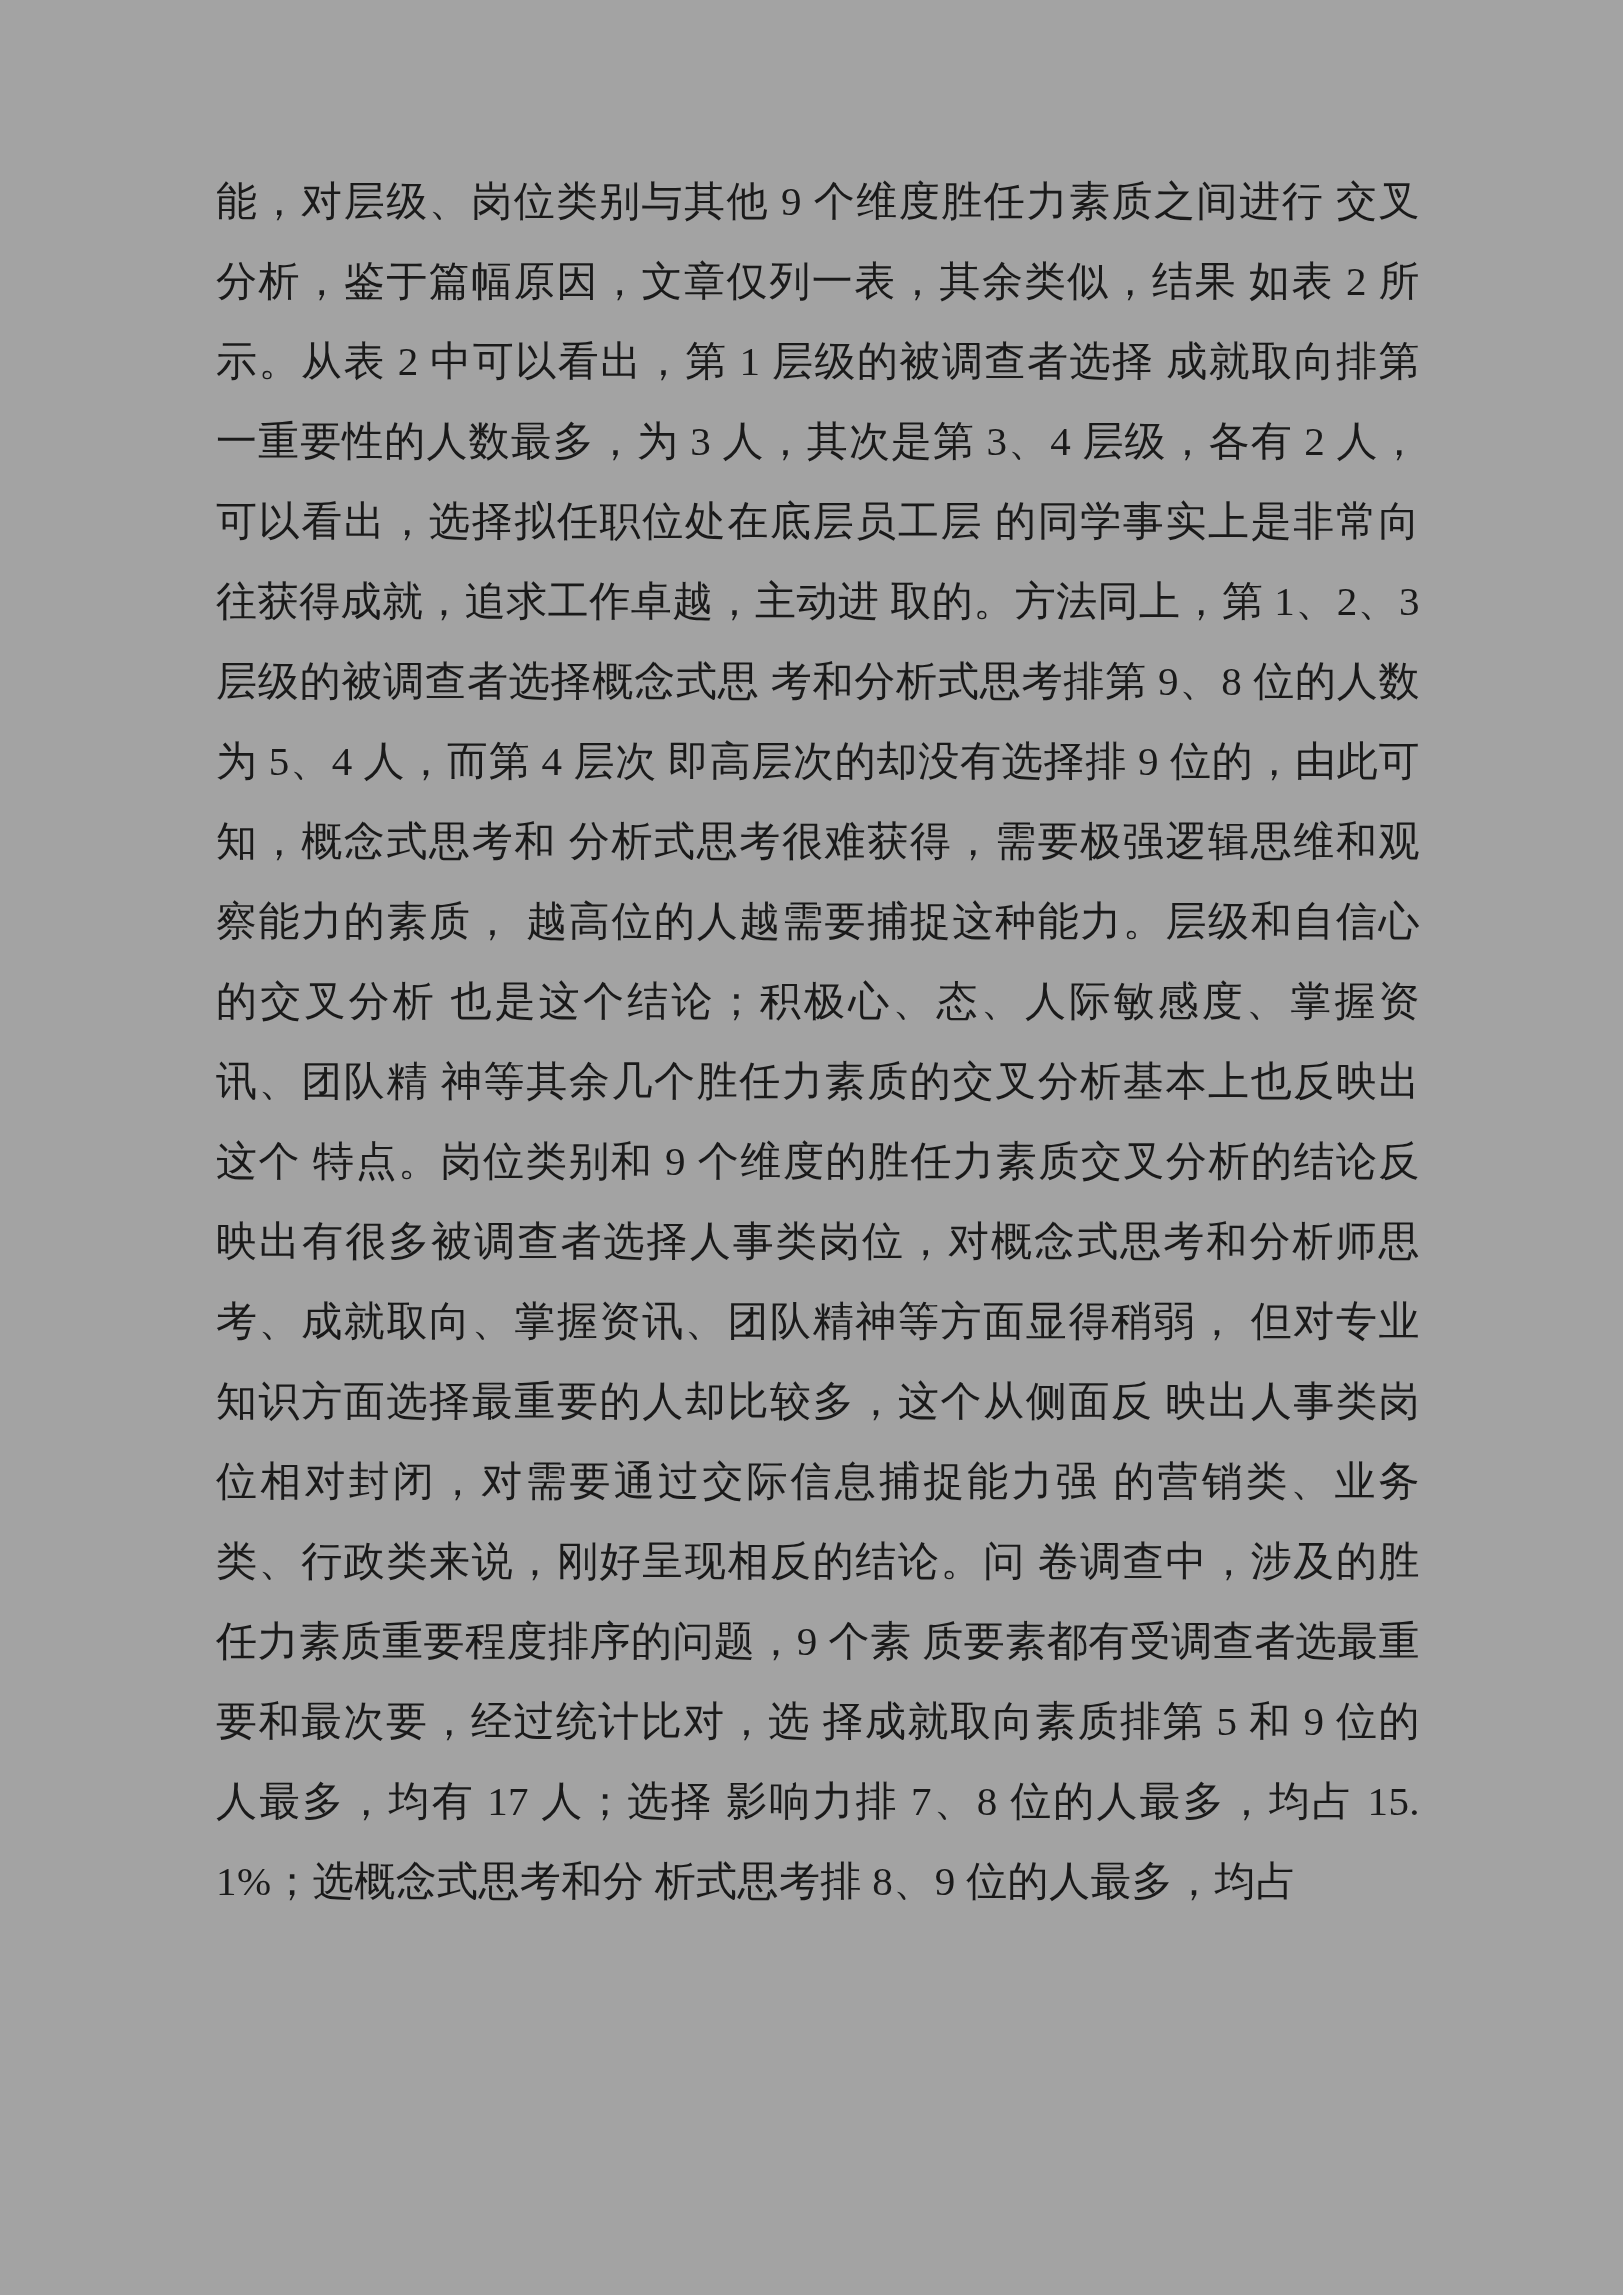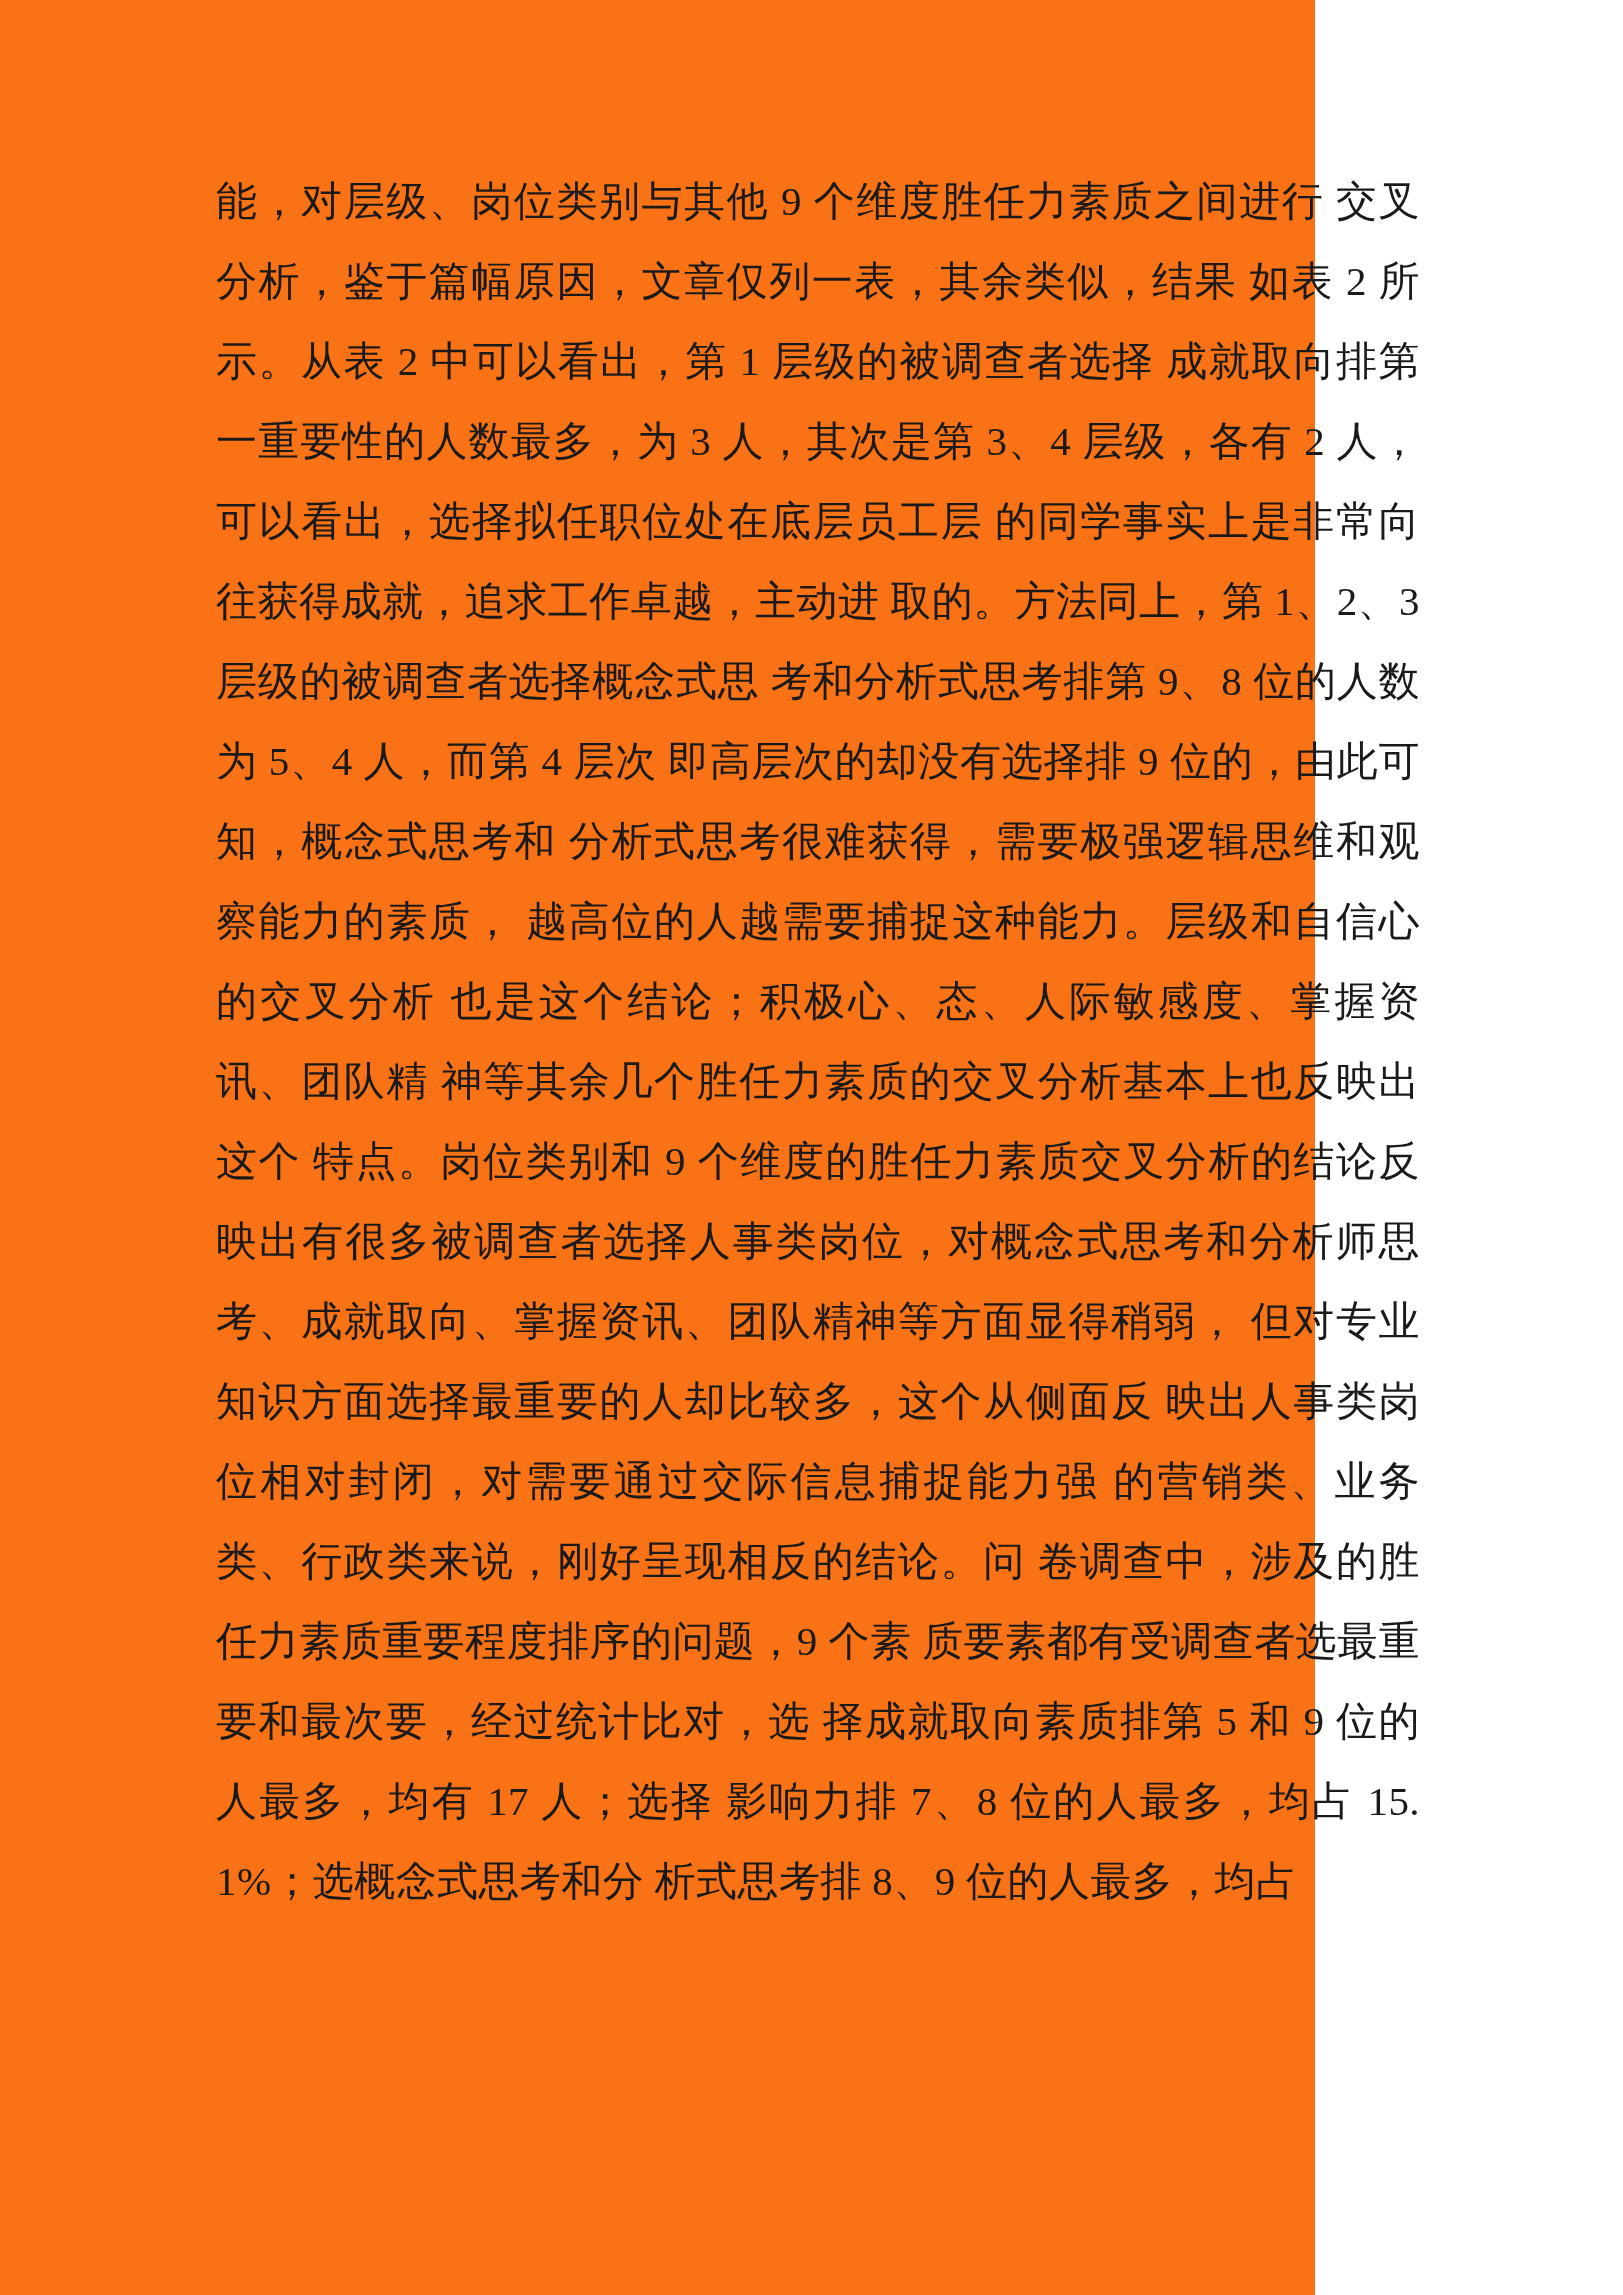--- a/index.html
+++ b/index.html
@@ -12,23 +12,23 @@
     height: 2295px;
     font-family: "Liberation Serif", "DejaVu Serif", serif;
     color: #000000;
     position: relative;
     overflow: hidden;
   }
   .page {
     position: absolute;
     top: 0;
     left: 0;
-    width: 1315px;
+    width: 1623px;
     height: 2295px;
-    background: #f97316;
+    background: #a3a3a3;
   }
   .page-body {
     position: absolute;
     top: 161px;
     left: 216px;
     width: 1204px;
   }
   .para {
     font-size: 41px;
     line-height: 80px;

